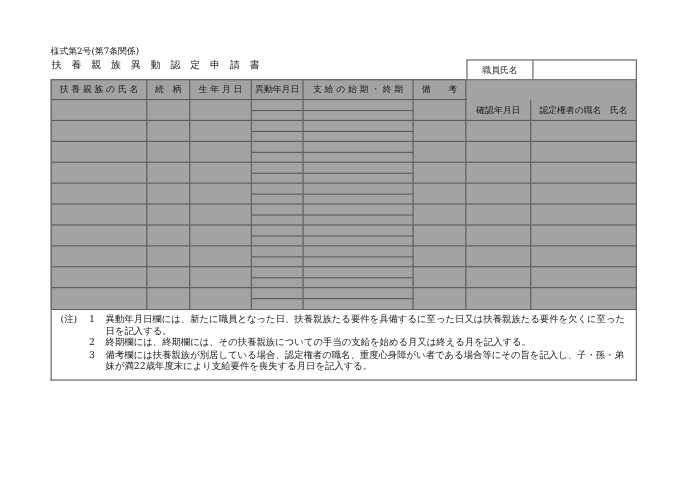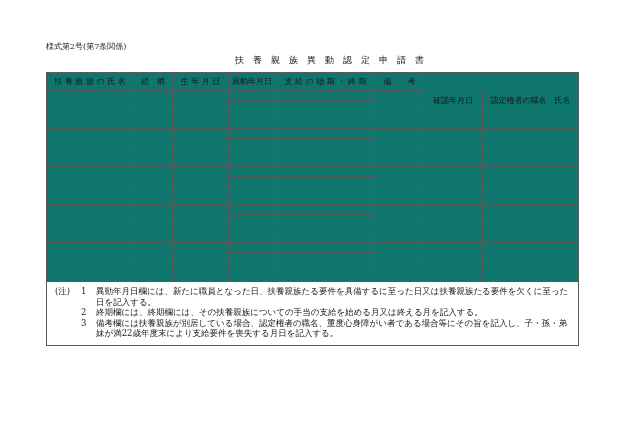--- a/index.html
+++ b/index.html
@@ -14,21 +14,21 @@
     font-family:"DejaVu Serif","Liberation Serif",serif;
     color:var(--tx);
     overflow:hidden;
   }
   #form-number{
     position:absolute;left:46px;top:42px;
     font-size:8px;line-height:10px;white-space:nowrap;
   }
   #form-title{
     position:absolute;left:47px;top:55px;width:377px;
-    text-align:right;font-size:9px;line-height:11px;white-space:nowrap;
+    text-align:left;font-size:9px;line-height:11px;white-space:nowrap;
   }
   #staff-box{
     position:absolute;left:424px;top:54px;width:153px;height:17px;
     border:1px solid var(--bc);
     display:flex;align-items:stretch;
     background:#fff;
     z-index:2;
   }
   #staff-box .lbl{
     width:59px;border-right:1px solid var(--bc);
@@ -39,21 +39,21 @@
     flex:1;display:flex;align-items:center;justify-content:center;
     font-size:8px;
   }
   #grid{
     position:absolute;left:46px;top:72px;
     width:531px;height:208px;
     display:grid;
     grid-template-columns:87px 39px 56px 47px 100px 48px 59px 95px;
     grid-template-rows:18px repeat(20,9.5px);
     border:1px solid var(--bc);
-    background:#0f766e;
+    background:#a3a3a3;
   }
   #grid .cell{
     border-right:1px solid var(--bc);
     border-bottom:1px solid var(--bc);
     min-width:0;min-height:0;
   }
   #grid .cell.no-r{border-right:none;}
   #grid .cell.no-b{border-bottom:none;}
   #grid .hd{
     display:flex;align-items:center;justify-content:center;
@@ -79,20 +79,24 @@
 </style>
 </head>
 <body>
 
 <div id="page">
 
   <div id="form-number">様式第2号(第7条関係)</div>
 
   <div id="form-title">扶　養　親　族　異　動　認　定　申　請　書</div>
 
+  <div id="staff-box">
+    <div class="lbl">職員氏名</div>
+    <div class="val"></div>
+  </div>
 
   <div id="grid">
       <div class="cell hd" style="grid-area: 1 / 1 / span 1 / span 1;">扶 養 親 族 の 氏 名</div>
       <div class="cell hd" style="grid-area: 1 / 2 / span 1 / span 1;">続　柄</div>
       <div class="cell hd" style="grid-area: 1 / 3 / span 1 / span 1;">生 年 月 日</div>
       <div class="cell hd" style="grid-area: 1 / 4 / span 1 / span 1;">異動年月日</div>
       <div class="cell hd" style="grid-area: 1 / 5 / span 1 / span 1;">支 給 の 始 期 ・ 終 期</div>
       <div class="cell hd" style="grid-area: 1 / 6 / span 1 / span 1;">備　　考</div>
       <div class="cell hd" style="grid-area: 2 / 7 / span 2 / span 1;">確認年月日</div>
       <div class="cell no-r hd" style="grid-area: 2 / 8 / span 2 / span 1;">認定権者の職名　氏名</div>

